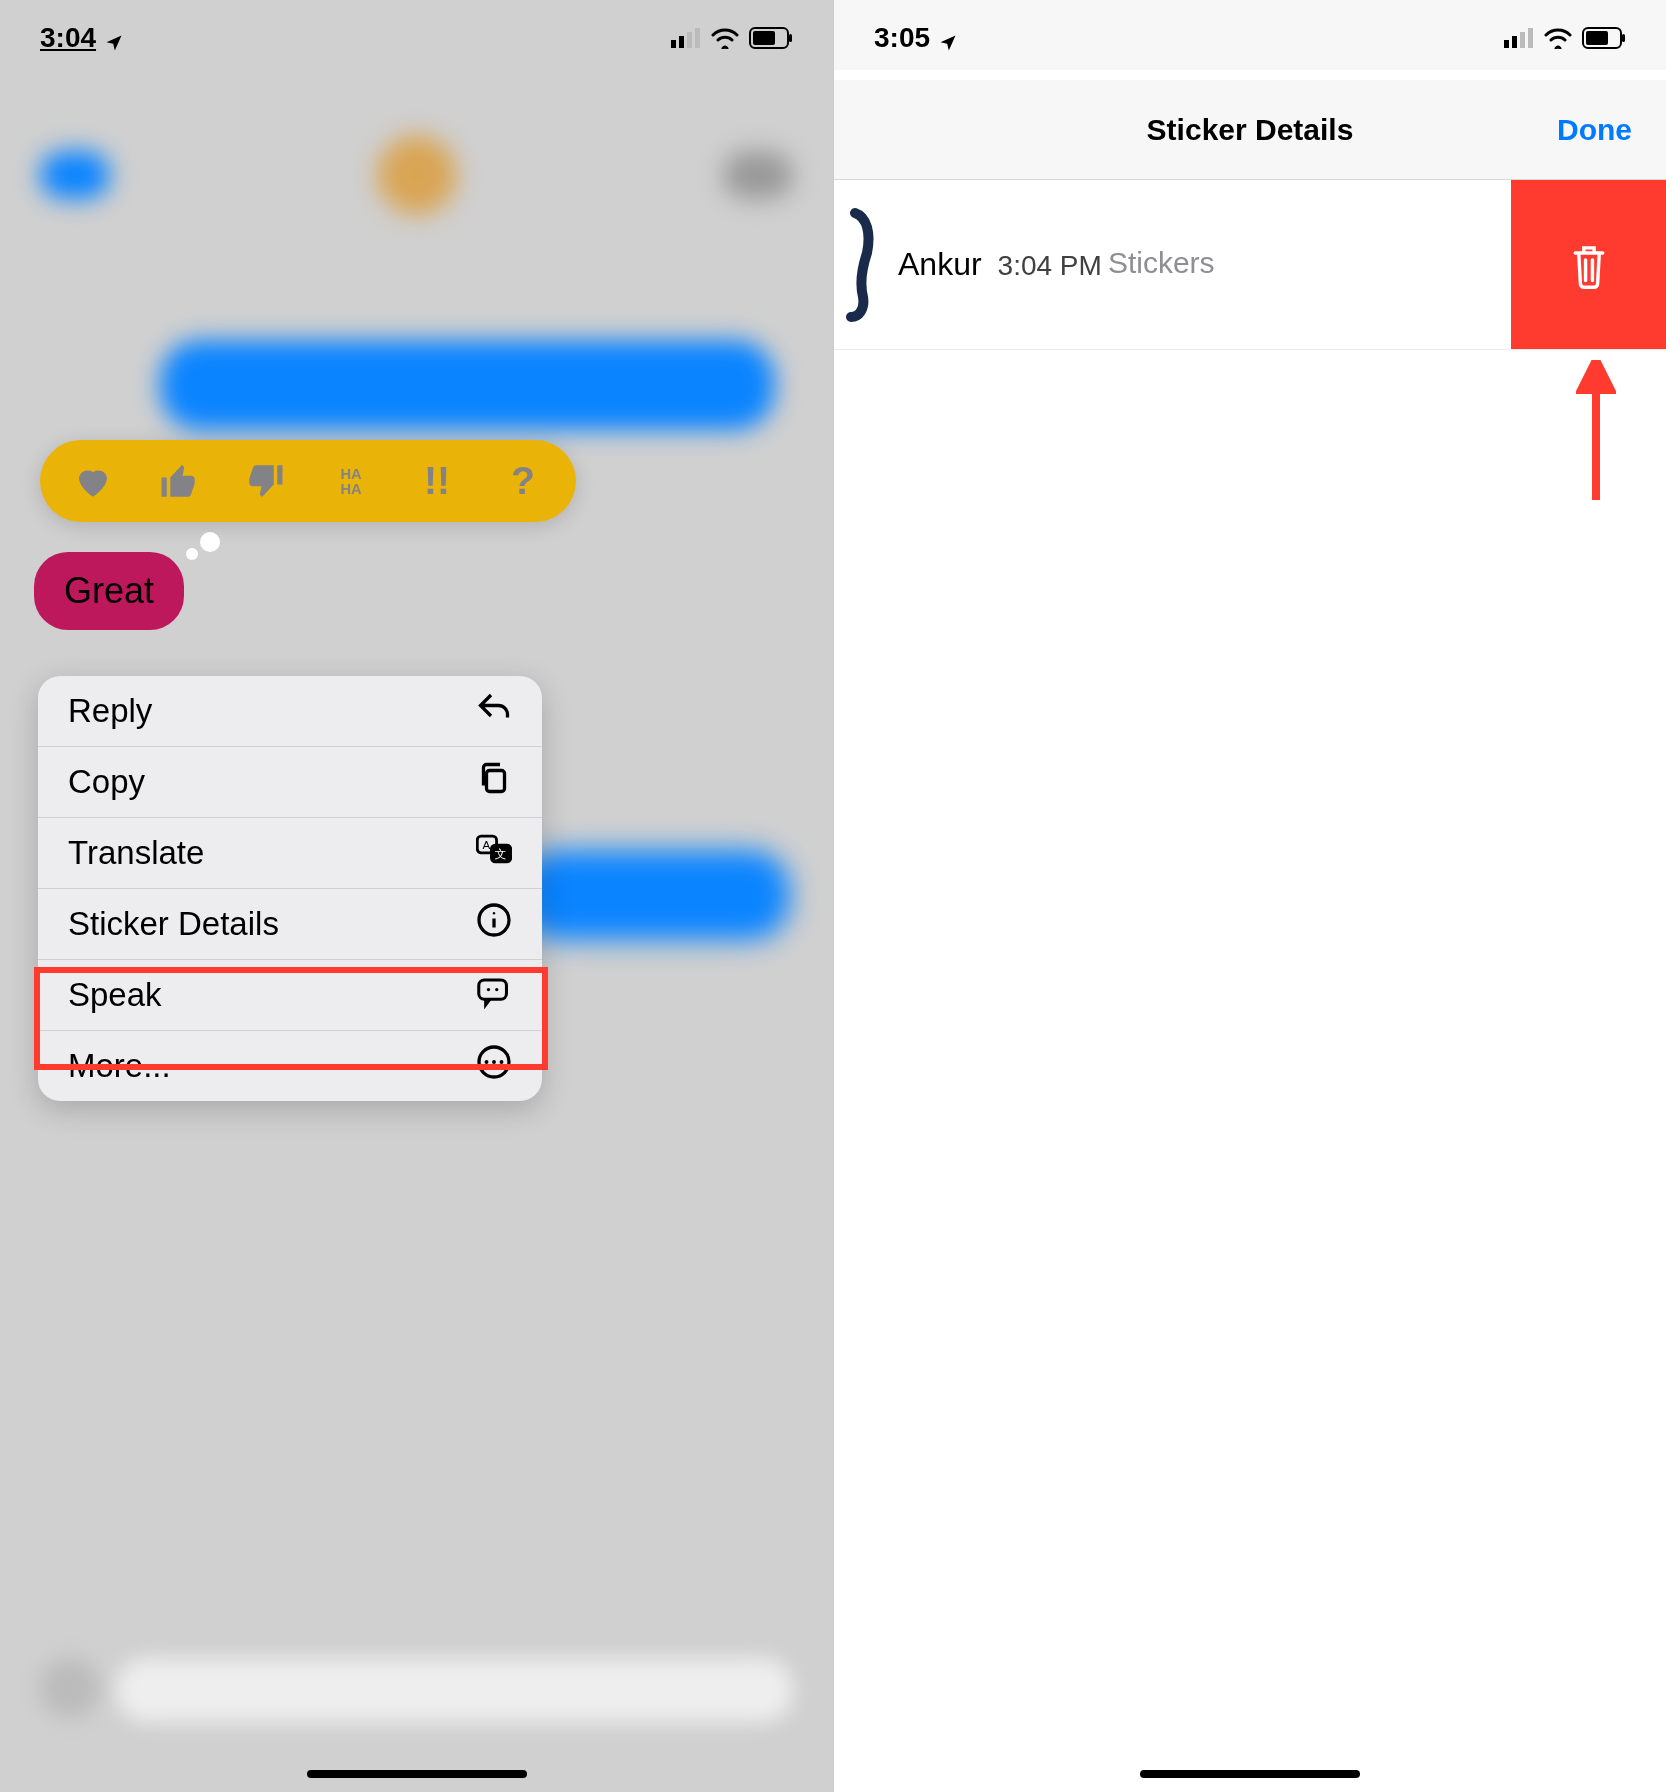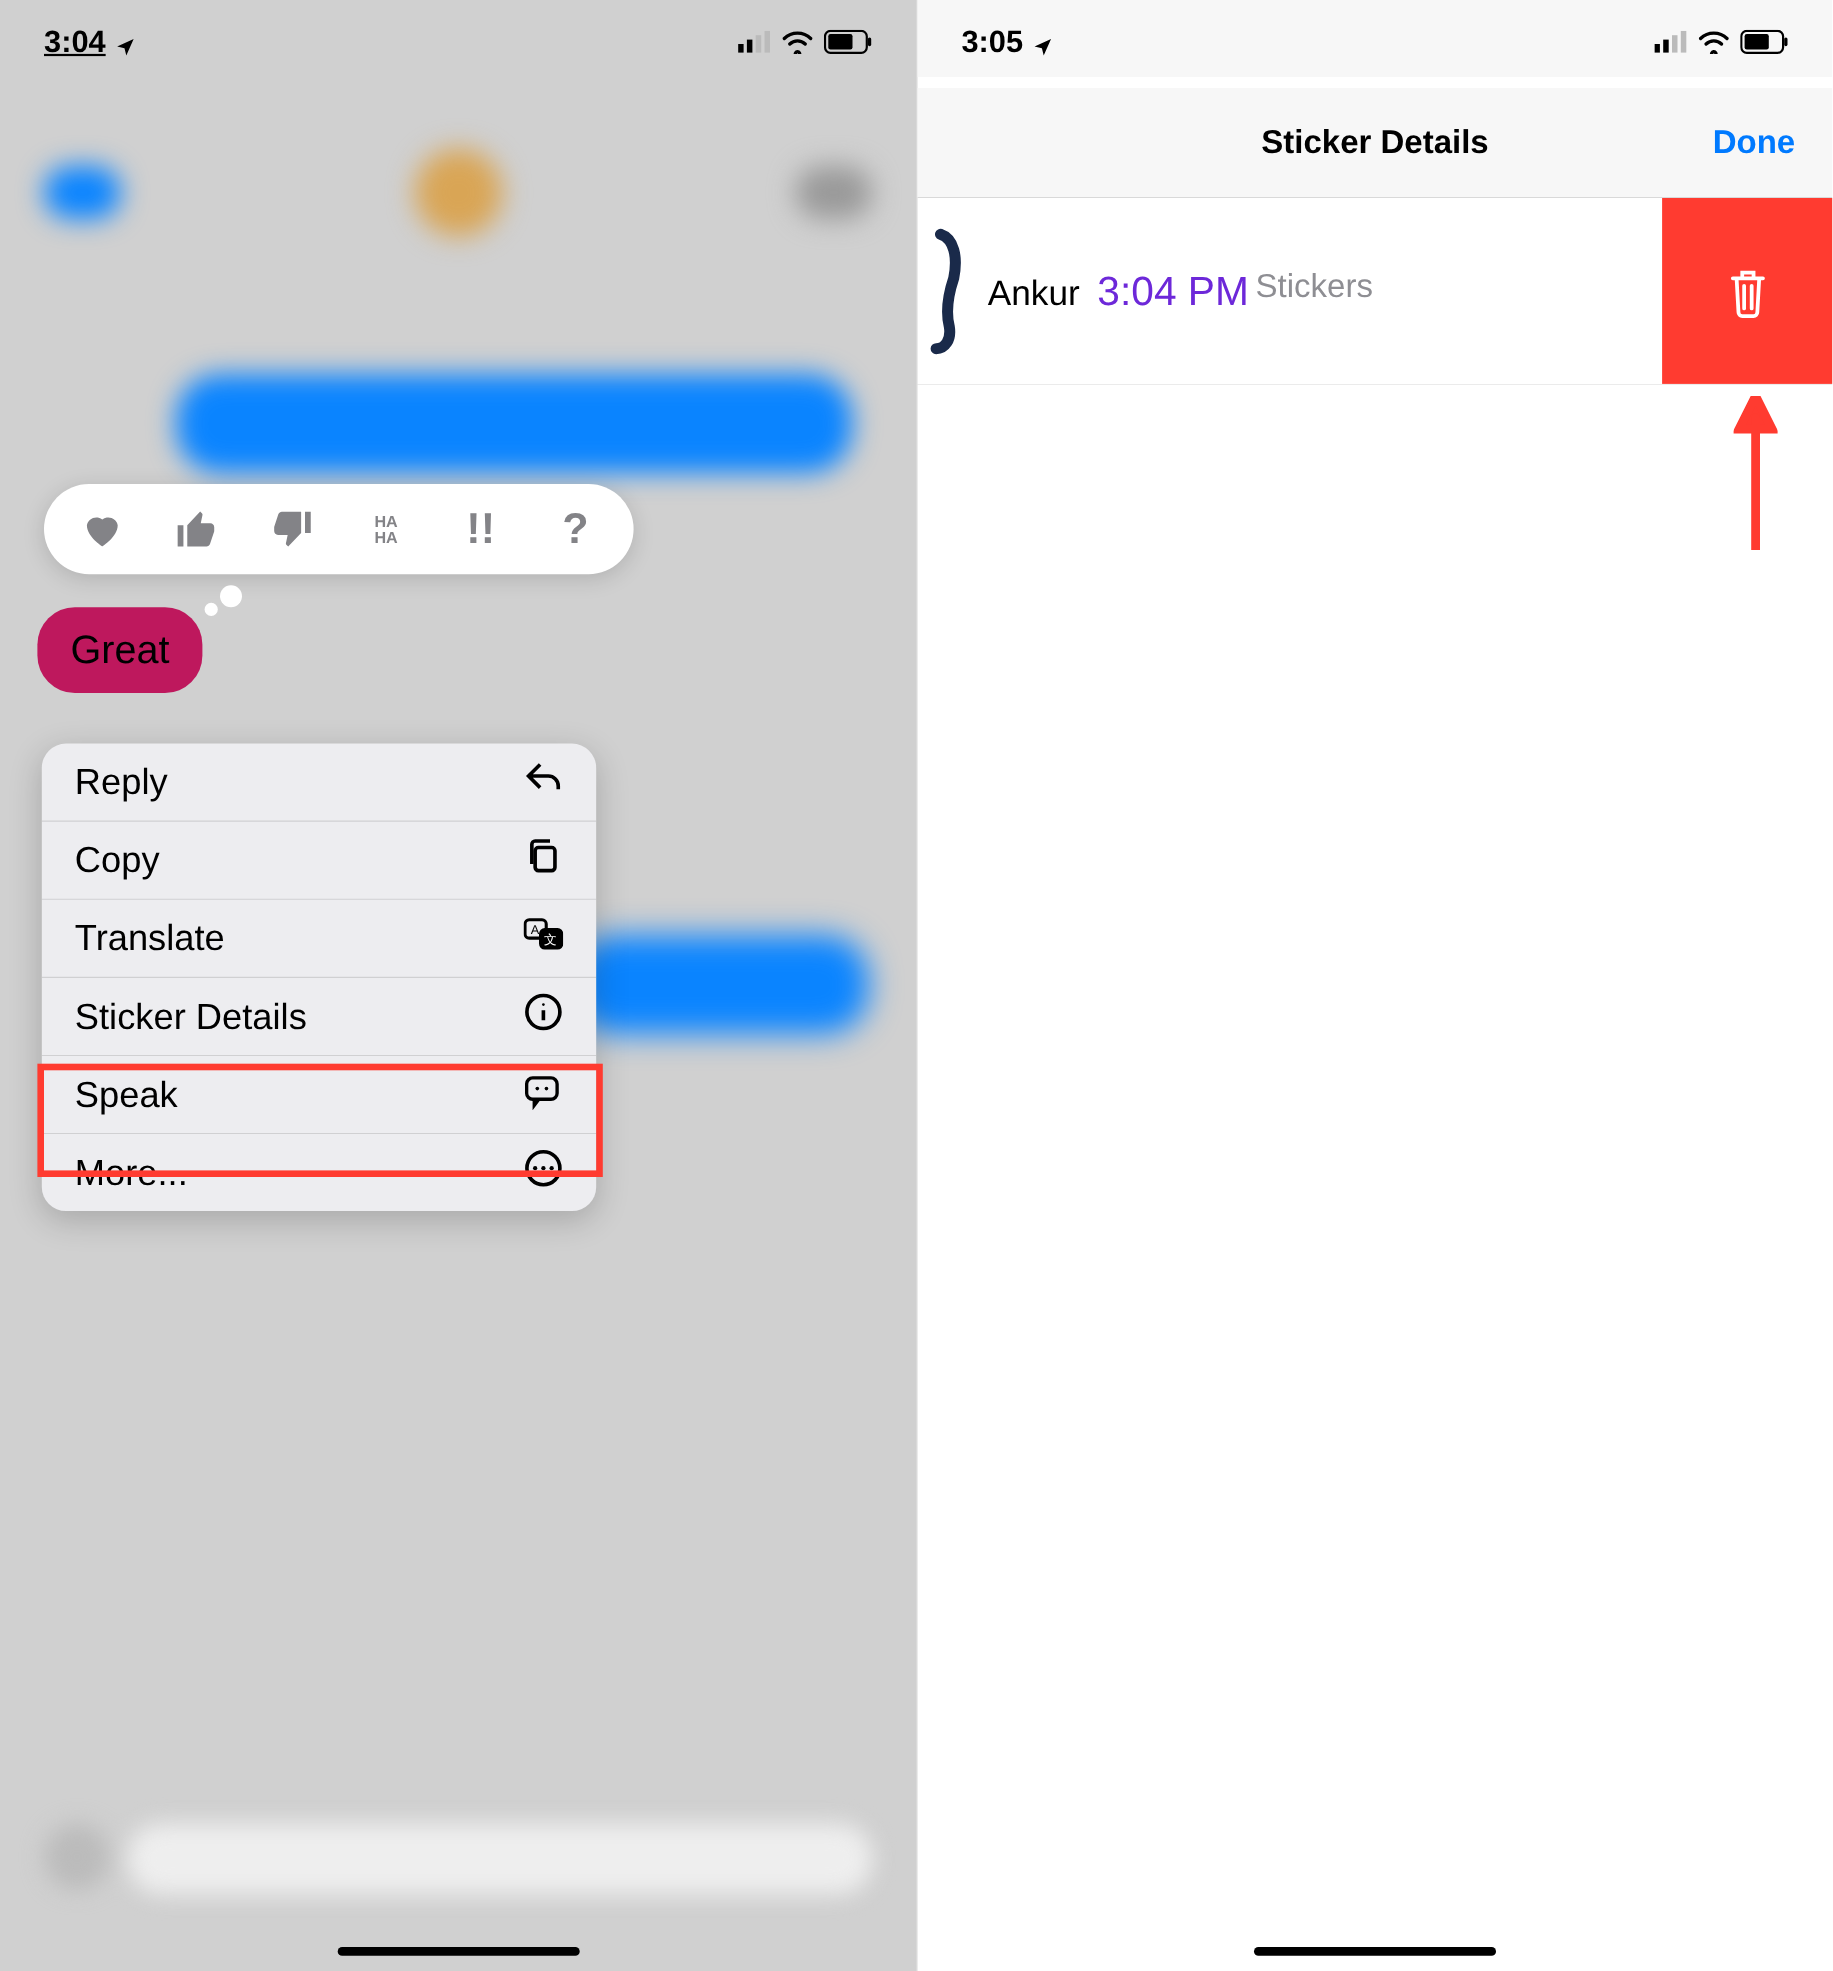--- a/index.html
+++ b/index.html
@@ -63,21 +63,21 @@
     }
     .blur-input {
       position:absolute; bottom:70px; left:40px; right:40px; height:64px;
       display:flex; gap:16px; filter: blur(10px);
     }
     .blur-input-circle{width:60px;height:60px;background:#bbb;border-radius:50%;}
     .blur-input-field{flex:1;background:#eee;border-radius:30px;}
     
     .tapback-bar {
       position:absolute; top:440px; left:40px;
-      background:#ffffff; border-radius:50px;
+      background:#eab308; border-radius:50px;
       padding: 18px 30px;
       display:flex; gap:40px; align-items:center;
       box-shadow: 0 4px 20px rgba(0,0,0,0.15);
       z-index:3;
     }
     .tapback { width:46px; height:46px; display:flex; align-items:center; justify-content:center; }
     .tapback svg{ width:42px; height:42px; }
     .tb-fill{ fill:#838387; }
     
     .msg-bubble {
@@ -140,21 +140,21 @@
       position:relative;
     }
     .sticker-icon {
       width:42px; height:120px; margin-left:4px;
       display:flex; align-items:center;
     }
     .sticker-icon svg{width:100%;height:100%;}
     .sticker-text{ margin-left:18px; display:flex; flex-direction:row; gap:6px;}
     .sticker-name-row{display:flex;align-items:baseline;gap:16px;}
     .sticker-name{font-size:32px; color:#000;}
-    .sticker-time{font-size:37px; color:#6d28d9;}
+    .sticker-time{font-size:28px; color:#404040;}
     .sticker-sub{font-size:30px; color:#8e8e93;}
     .delete-btn{
       position:absolute; right:0; top:0; bottom:0;
       width:155px; background:#ff3b30;
       display:flex; align-items:center; justify-content:center;
     }
     .delete-btn svg{width:44px;height:48px;fill:#fff;}
     .red-arrow{
       position:absolute; top:360px; right:50px;
       display:flex; flex-direction:column; align-items:center;

